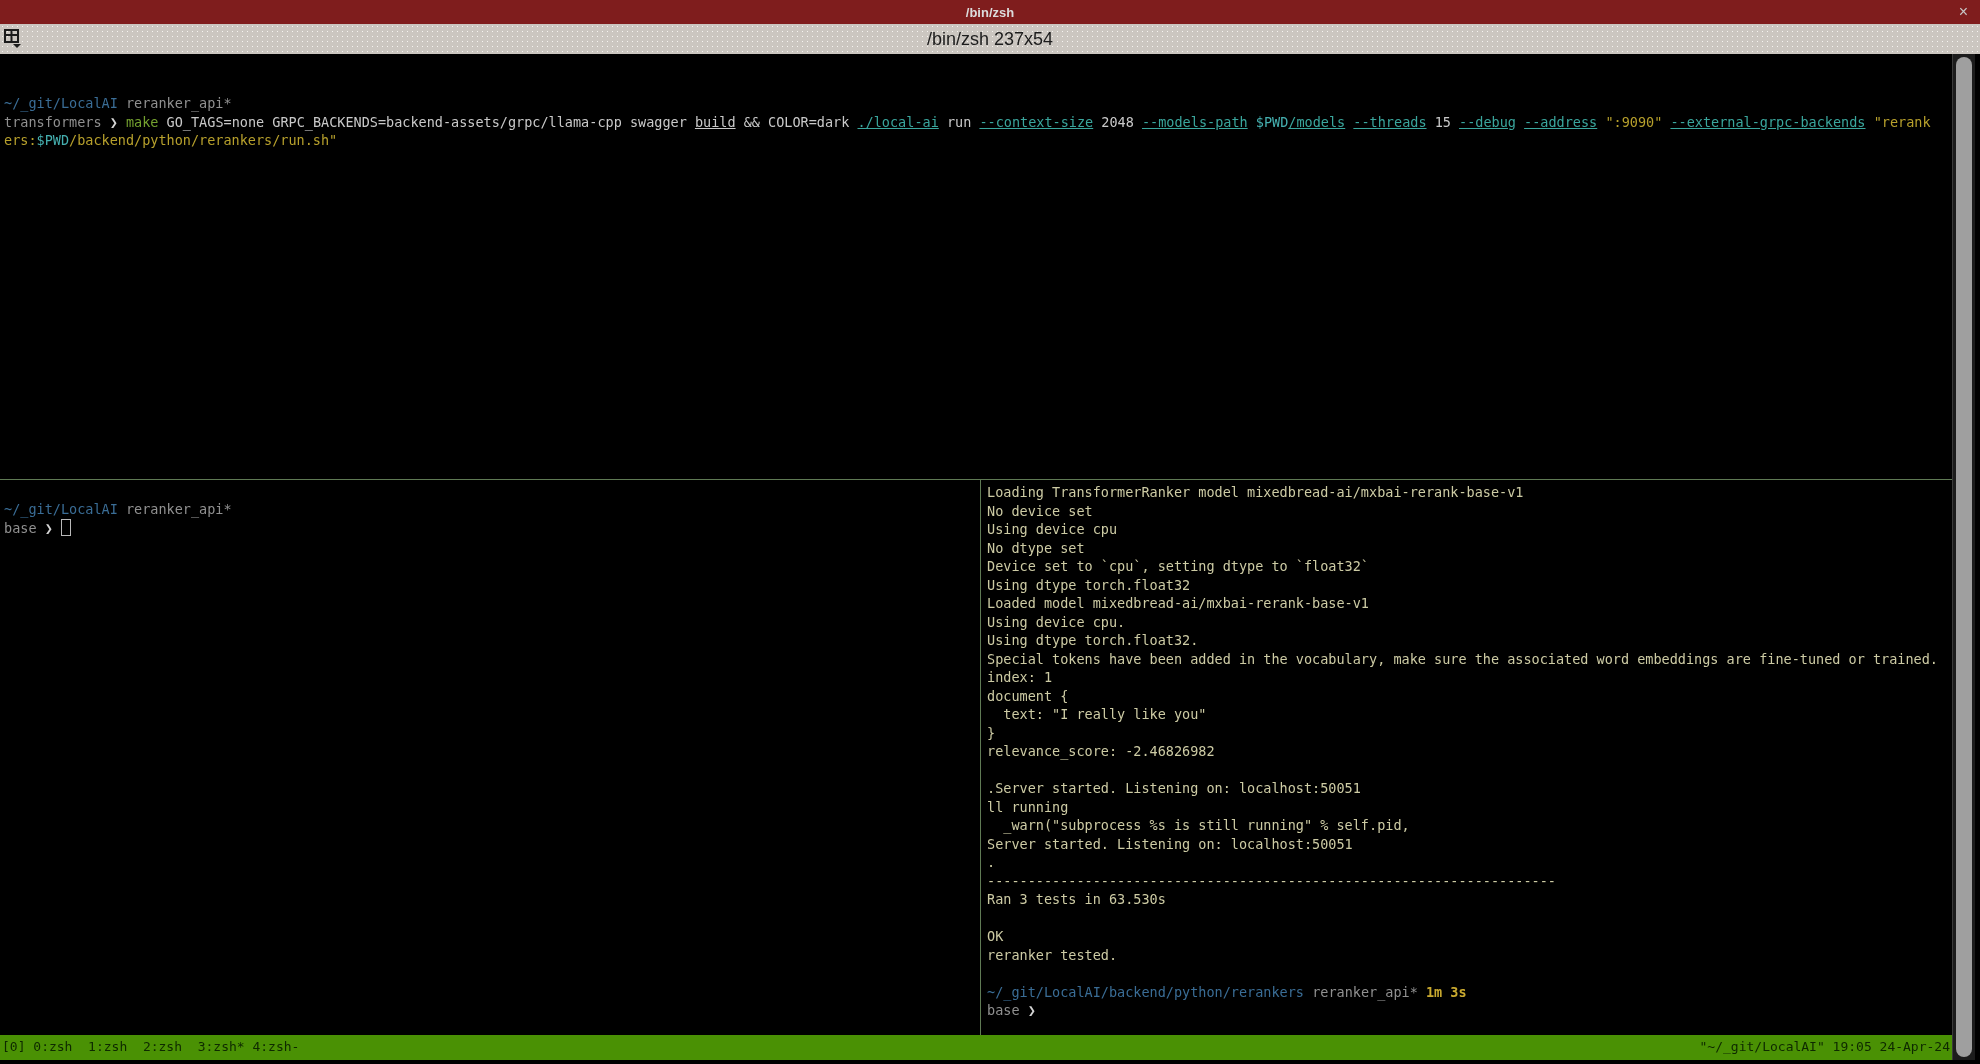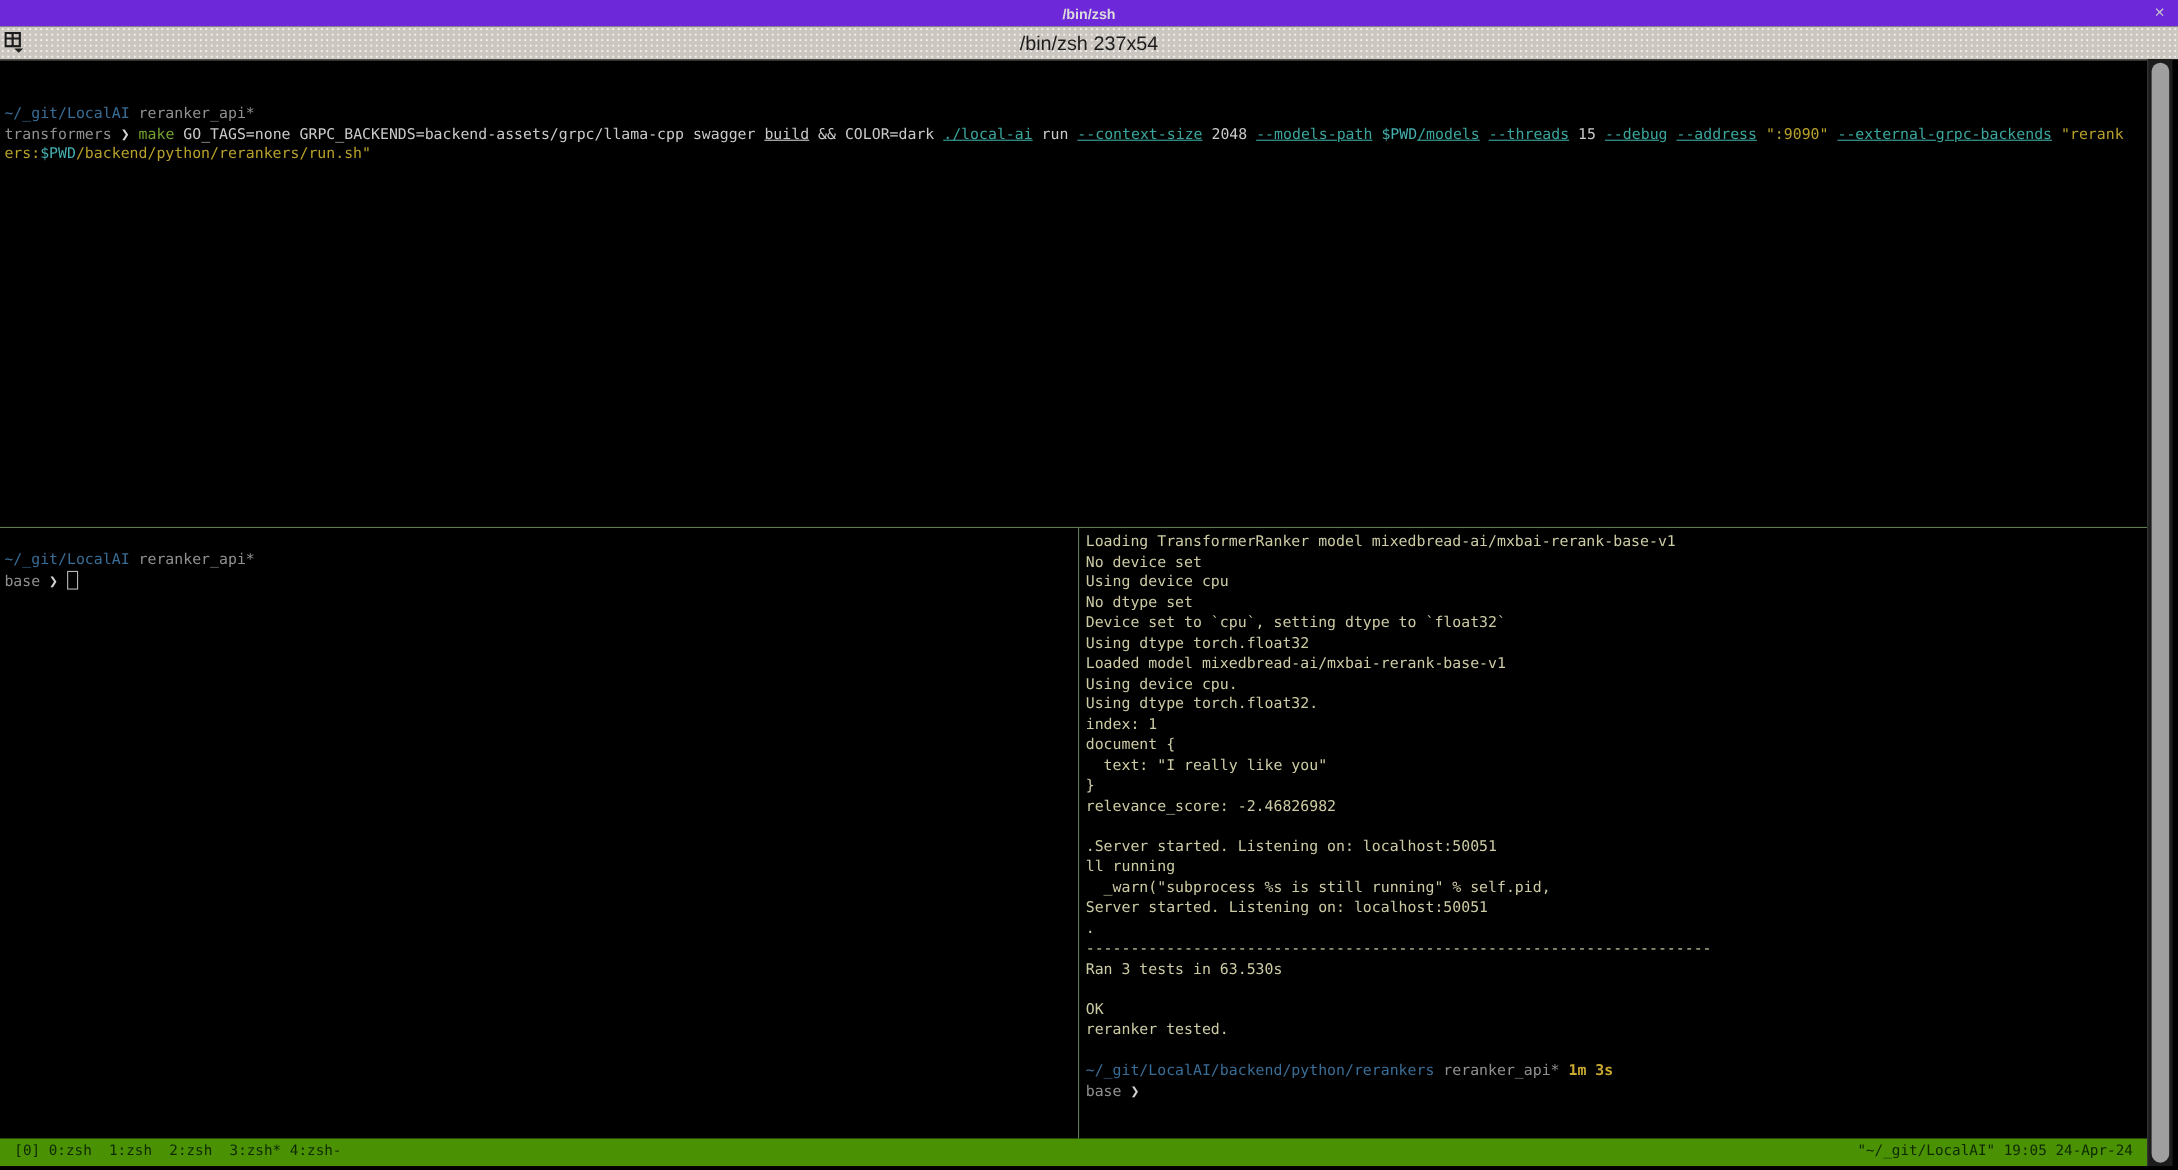--- a/index.html
+++ b/index.html
@@ -1,19 +1,19 @@
 <!DOCTYPE html>
 <html style="--c-path: #3a6d96; --c-branch: #909090; --c-chev: #d4d4d4; --c-cmd: #74a12f; --c-def: #c9c9c9; --c-opt: #3aa69d; --c-var: #45b0b0; --c-str: #b7a02c; --c-time: #c9a92f; --c-out: #cdcba4; --c-statusbg: #4a9104; --c-statusfg: #0e2900; --c-pane_border: #5f7a54;"><head>
 <meta charset="utf-8">
 <style>
   html,body{margin:0;padding:0;background:#000;}
   .window{position:relative;width:1980px;height:1064px;background:#000;overflow:hidden;
           font-family:"DejaVu Sans Mono",monospace;}
   
-  .titlebar{position:absolute;top:0;left:0;right:0;height:24px;background:#6d28d9;
+  .titlebar{position:absolute;top:0;left:0;right:0;height:24px;background:#7f1d1d;
             display:flex;align-items:center;justify-content:center;
             font-family:"Liberation Sans",sans-serif;font-size:13px;font-weight:bold;color:#dcdcdc;}
   .close-btn{position:absolute;right:12px;top:2px;font-size:16px;font-weight:normal;color:#c8c8c8;
              line-height:20px;cursor:default;}
   
   .tabbar{position:absolute;top:24px;left:0;right:0;height:30px;background-color:#cbc6c0;
           background-image:radial-gradient(#f6f4f1 0.9px, transparent 1px);
           background-size:5px 5px;border-bottom:1px solid #000;
           display:flex;align-items:center;}
   .tab-title{flex:1;text-align:center;font-family:"Liberation Sans",sans-serif;
@@ -39,21 +39,21 @@
   .c-var{color:var(--c-var);}
   .c-str{color:var(--c-str);}
   .c-time{color:var(--c-time);font-weight:bold;}
   .c-out{color:var(--c-out);}
   .c-und{color:var(--c-def);text-decoration:underline;}
   .cursor-hollow{display:inline-block;width:8px;height:15px;border:1px solid #b9b9b9;
                  vertical-align:-3px;}
   
   .statusbar{position:absolute;left:0;right:0;bottom:0;height:25px;background:var(--c-statusbg);
              color:var(--c-statusfg);display:flex;align-items:center;justify-content:space-between;
-             font-size:13px;padding:0 13px;box-sizing:border-box;}
+             font-size:13px;padding:0 2px;box-sizing:border-box;}
   .statusbar span{white-space:pre;}
   
   .scroll-col{position:absolute;top:54px;right:0;width:28px;bottom:4px;background:#000;}
   .scroll-track{position:absolute;left:0;top:0;width:22px;bottom:0;background:#1c1c1c;
                 border-left:1px solid #3a3a3a;}
   .scroll-thumb{position:absolute;left:3px;right:3px;top:3px;bottom:3px;background:#9f9f9f;
                 border-radius:8px;}
 </style>
 </head>
 <body>
@@ -92,20 +92,21 @@
     <div class="pane pane-br">
         <div class="line"><span class="c-out">Loading TransformerRanker model mixedbread-ai/mxbai-rerank-base-v1</span></div>
         <div class="line"><span class="c-out">No device set</span></div>
         <div class="line"><span class="c-out">Using device cpu</span></div>
         <div class="line"><span class="c-out">No dtype set</span></div>
         <div class="line"><span class="c-out">Device set to `cpu`, setting dtype to `float32`</span></div>
         <div class="line"><span class="c-out">Using dtype torch.float32</span></div>
         <div class="line"><span class="c-out">Loaded model mixedbread-ai/mxbai-rerank-base-v1</span></div>
         <div class="line"><span class="c-out">Using device cpu.</span></div>
         <div class="line"><span class="c-out">Using dtype torch.float32.</span></div>
+        <div class="line"><span class="c-out">Special tokens have been added in the vocabulary, make sure the associated word embeddings are fine-tuned or trained.</span></div>
         <div class="line"><span class="c-out">index: 1</span></div>
         <div class="line"><span class="c-out">document {</span></div>
         <div class="line"><span class="c-out">  text: "I really like you"</span></div>
         <div class="line"><span class="c-out">}</span></div>
         <div class="line"><span class="c-out">relevance_score: -2.46826982</span></div>
         <div class="line"></div>
         <div class="line"><span class="c-out">.Server started. Listening on: localhost:50051</span></div>
         <div class="line"><span class="c-out">ll running</span></div>
         <div class="line"><span class="c-out">  _warn("subprocess %s is still running" % self.pid,</span></div>
         <div class="line"><span class="c-out">Server started. Listening on: localhost:50051</span></div>

